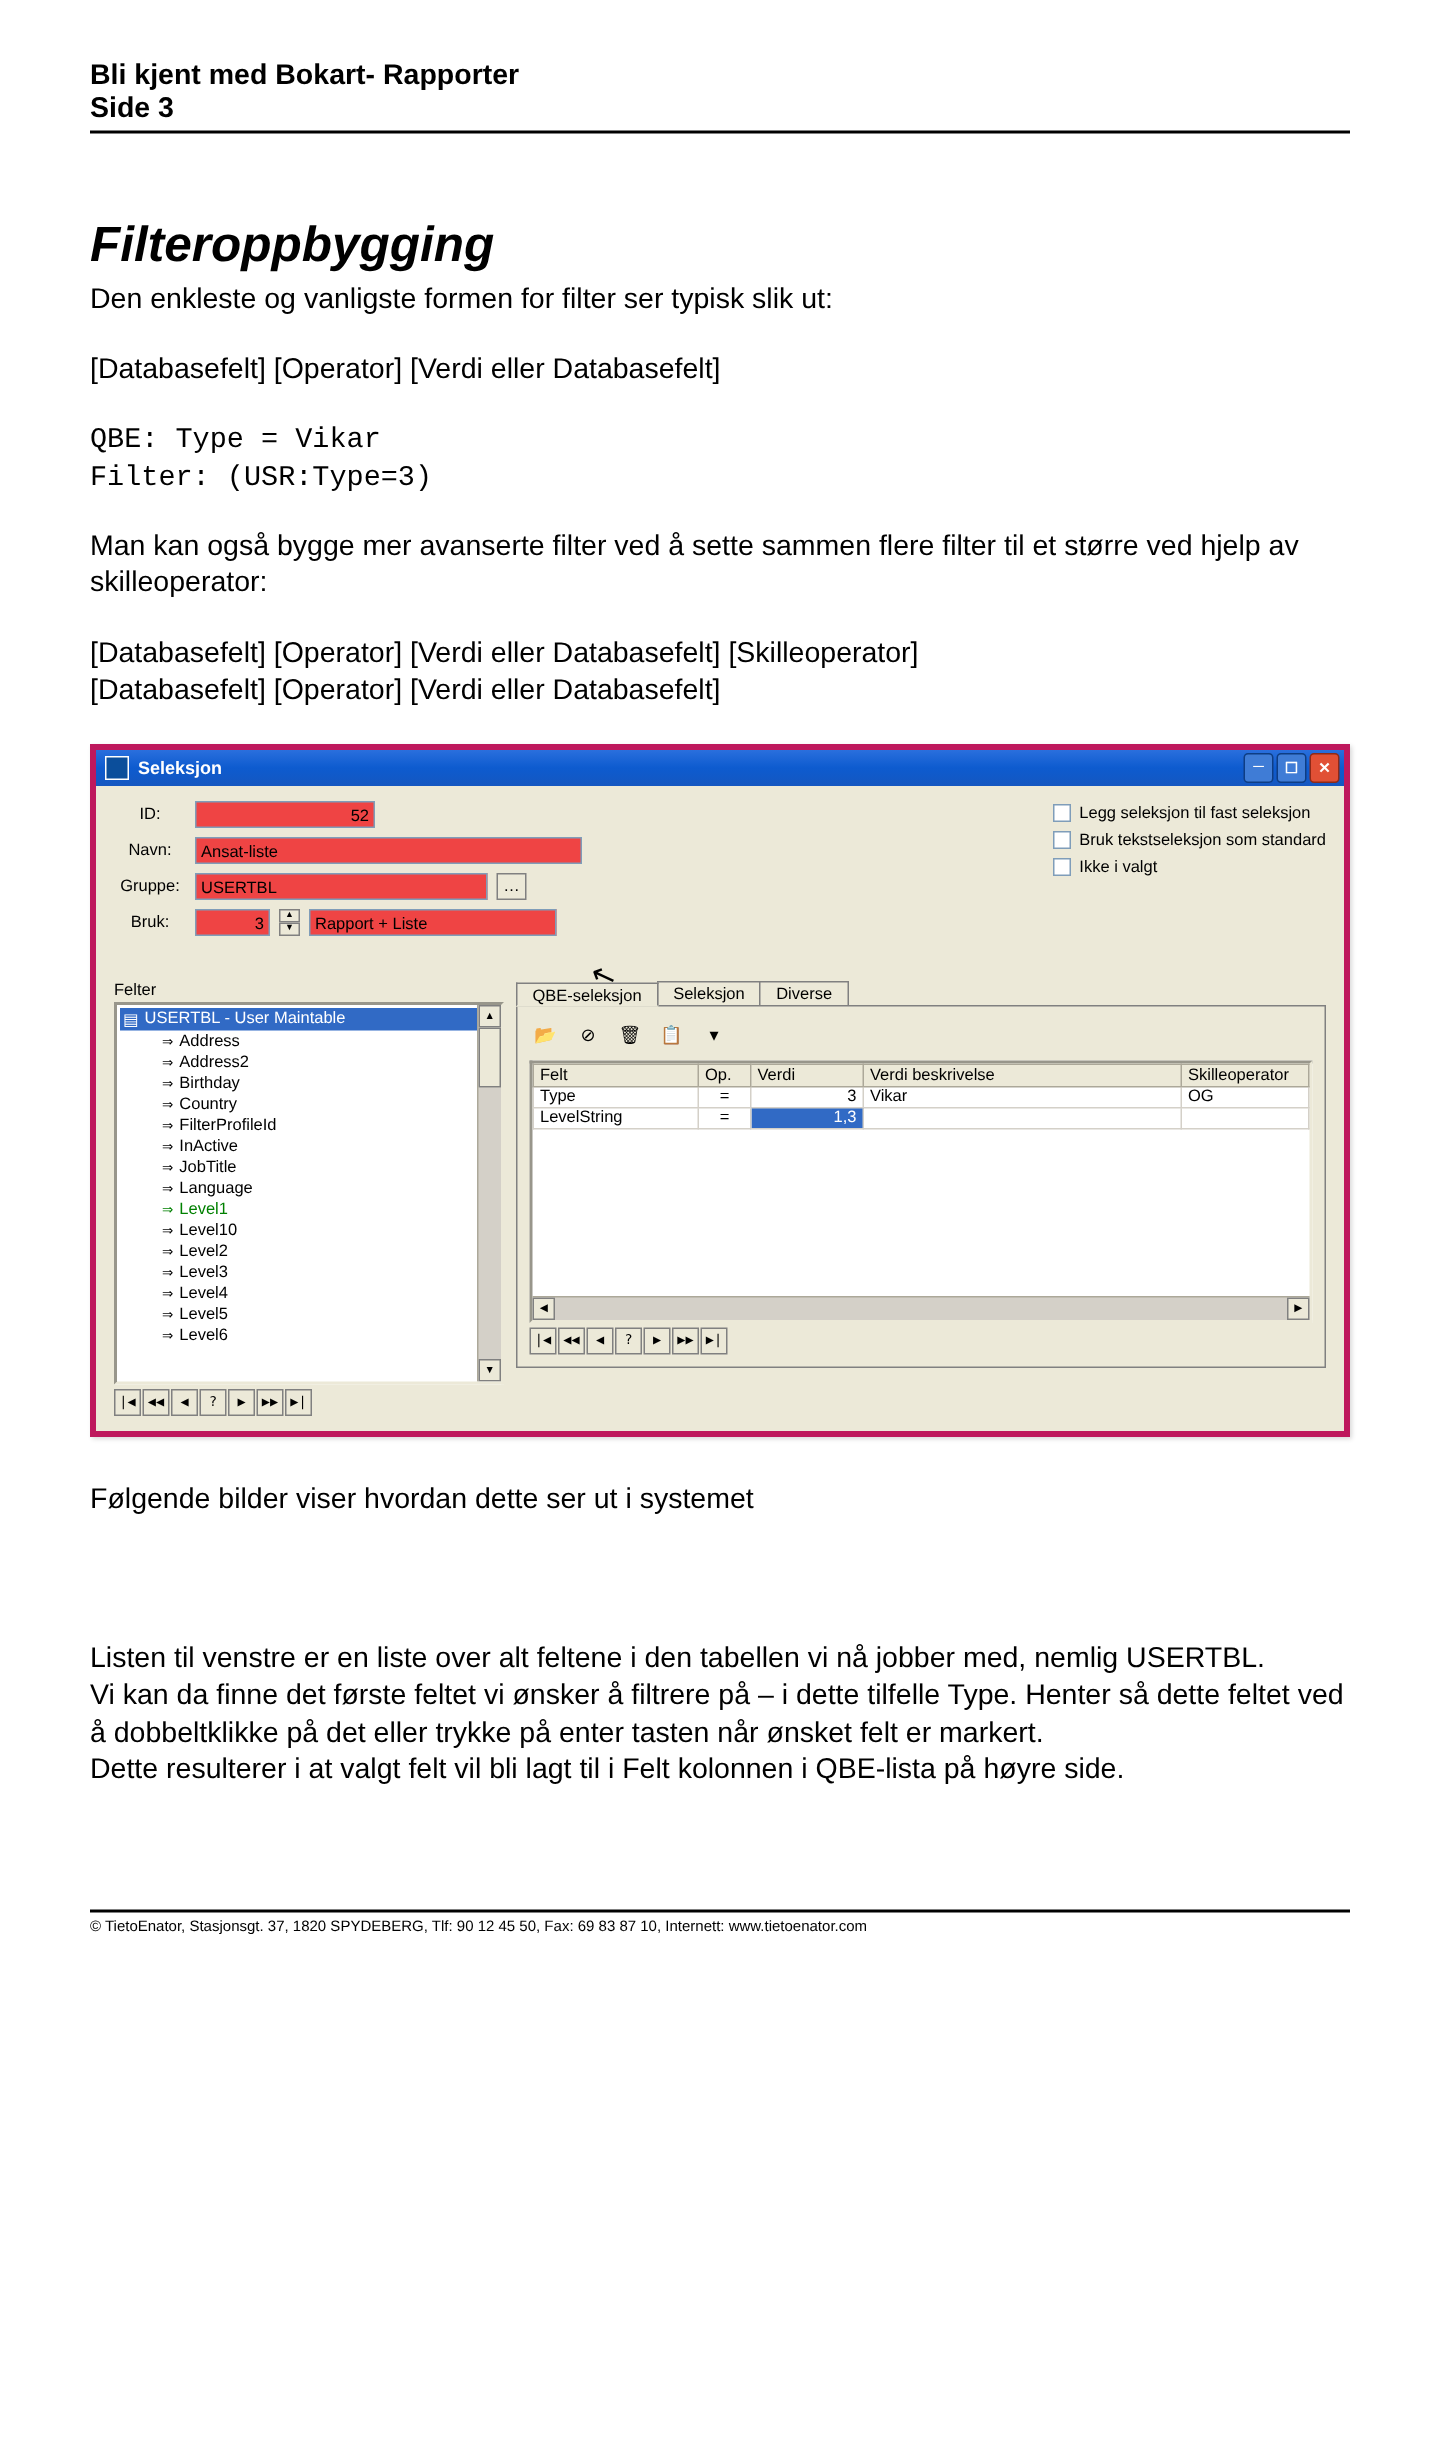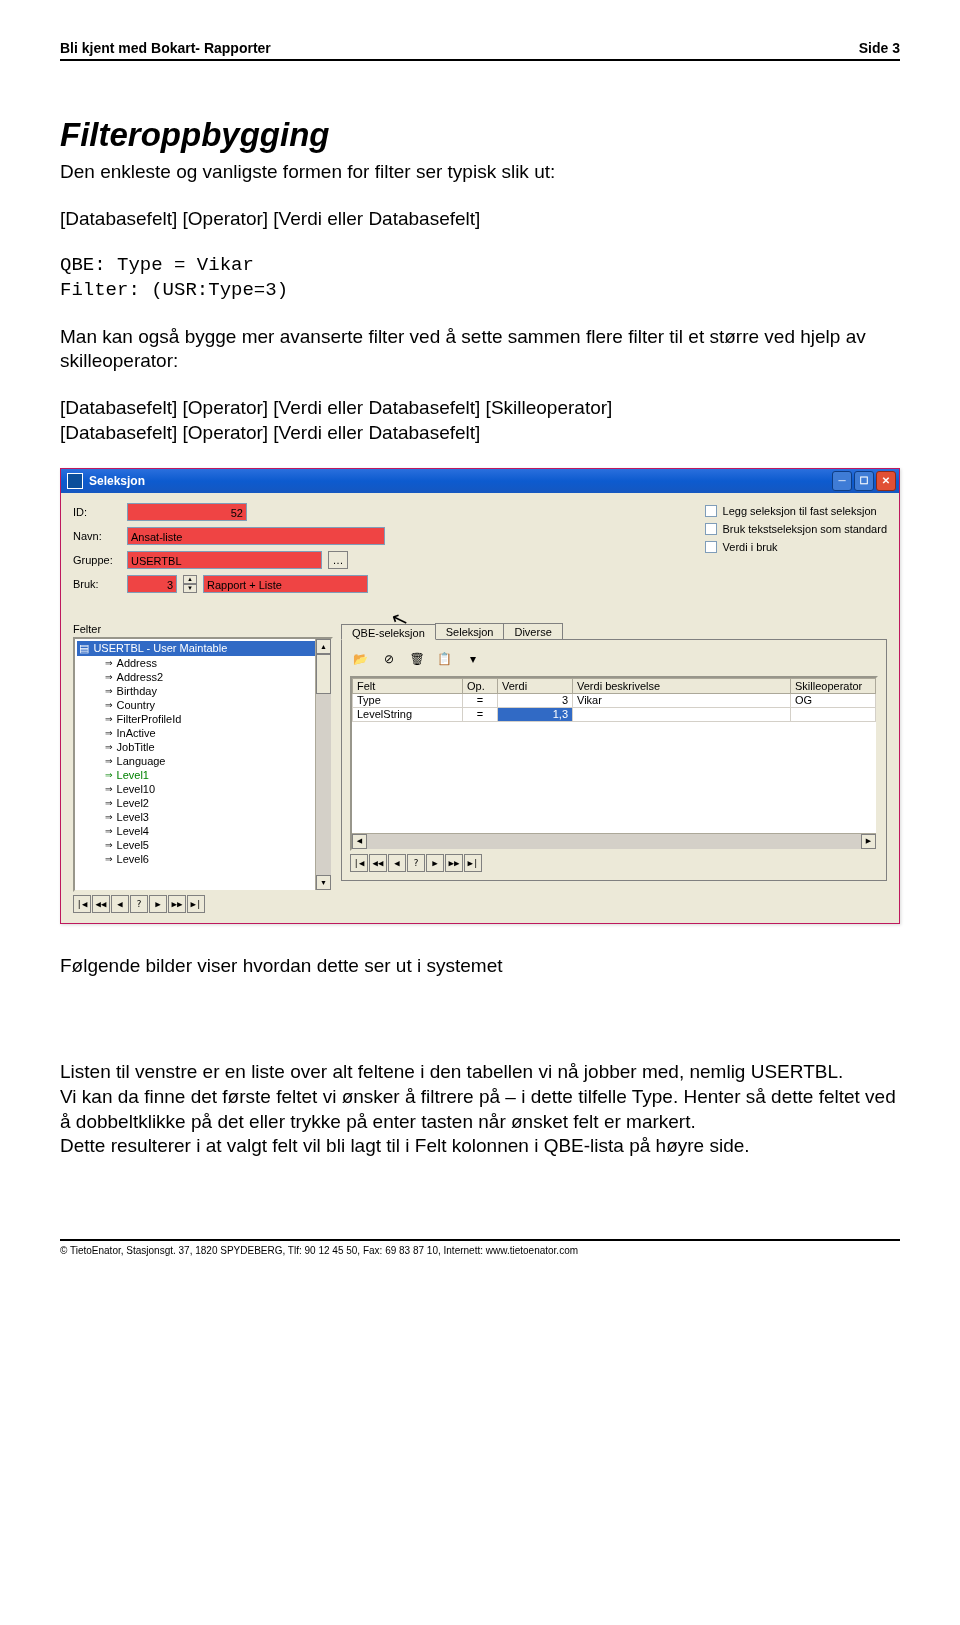--- a/index.html
+++ b/index.html
@@ -12,21 +12,22 @@
     background: #fff;
     width: 960px;
   }
   .header-bar {
     display: flex;
     justify-content: space-between;
     border-bottom: 2px solid #000;
     padding-bottom: 3px;
     margin-bottom: 55px;
     font-weight: bold;
-    font-size: 14px;
+    font-size: 19px;
+    flex-direction: column;
   }
   h2.section-title {
     font-size: 33px;
     margin: 0 0 6px 0;
     font-style: italic;
   }
   .body-text {
     font-size: 19px;
     line-height: 1.3;
     margin: 0 0 22px 0;
@@ -36,21 +37,21 @@
     font-size: 19px;
     margin: 0;
     line-height: 1.3;
   }
   .spaced { margin-bottom: 22px; }
 
   
   .win {
     width: 840px;
     margin: 10px 0 30px 0;
-    border: 1px solid #be185d;
+    border: 4px solid #be185d;
     font-family: Tahoma, Arial, sans-serif;
     font-size: 11px;
     background: #ece9d8;
     box-shadow: 1px 1px 3px rgba(0,0,0,0.15);
   }
   .title-bar {
     display: flex;
     align-items: center;
     height: 24px;
     background: linear-gradient(to right, #0a246a, #3a6ea5 40%, #0a246a);
@@ -83,21 +84,21 @@
     font-weight: bold;
   }
   .win-body { padding: 10px 12px 8px 12px; }
   .form-area {
     display: flex;
     justify-content: space-between;
     margin-bottom: 12px;
   }
   .form-col { display: flex; flex-direction: column; gap: 6px; }
   .form-row { display: flex; align-items: center; gap: 6px; }
-  .lbl { width: 48px; }
+  .lbl { width: 48px; text-align: center; }
   .txt {
     background: #ef4444;
     border: 1px solid #7f9db9;
     padding: 1px 3px;
     height: 18px;
     line-height: 16px;
     font-family: inherit;
     font-size: 11px;
   }
   .txt-id { width: 120px; text-align: right; }
@@ -289,21 +290,21 @@
         <div class="chk">
             <div class="box"></div>
             <span>Legg seleksjon til fast seleksjon</span>
           </div>
         <div class="chk">
             <div class="box"></div>
             <span>Bruk tekstseleksjon som standard</span>
           </div>
         <div class="chk">
             <div class="box"></div>
-            <span>Verdi i bruk</span>
+            <span>Ikke i valgt</span>
           </div>
       </div>
     </div>
   </div>
 
   <div class="lower">
 
     <div class="left-panel">
       <div class="panel-label">Felter</div>
       <div class="tree-wrap">

